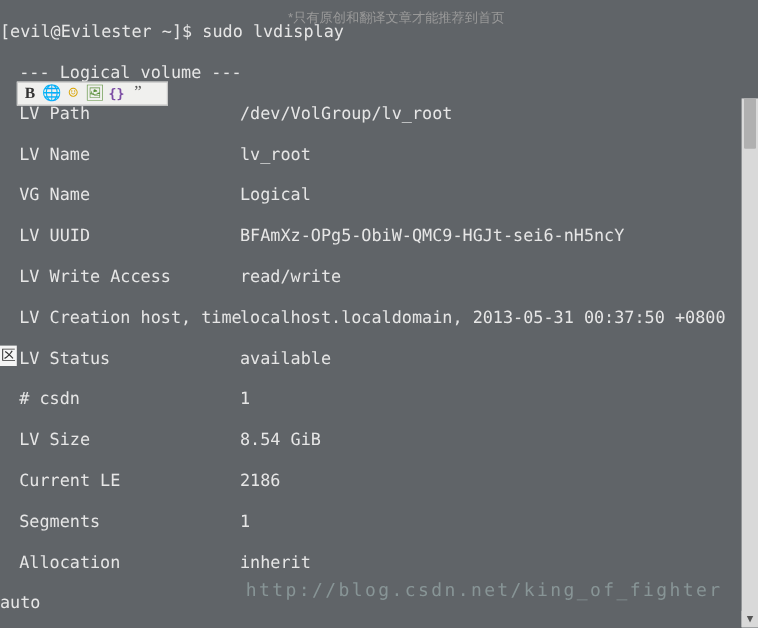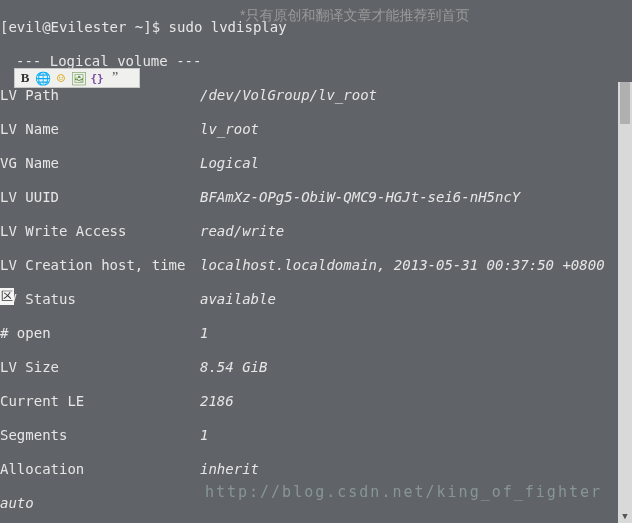--- a/index.html
+++ b/index.html
@@ -15,28 +15,28 @@
     }
     .terminal {
       padding: 2px 0 0 0;
       line-height: 17px;
       white-space: pre;
     }
     .prompt-line { color: #e6e6e6; }
     .user-host { color: #e6e6e6; }
     .cmd { color: #e6e6e6; }
     .row { display: flex; }
-    .label { width: 200px; }
-    .value { flex: 1; font-style: italic; }
+    .label { width: 200px; padding-left: 16px; }
+    .value { flex: 1; }
     .header { padding-left: 16px; }
     .overlay-text {
       position: absolute;
       color: #999;
       font-family: "Microsoft YaHei", sans-serif;
-      font-size: 14px;
+      font-size: 11px;
     }
     .overlay-top { top: 7px; left: 240px; }
     .overlay-toolbar {
       position: absolute;
       top: 68px;
       left: 14px;
       background: #f0f0ee;
       border: 1px solid #c8c8c8;
       height: 20px;
       width: 126px;
@@ -109,21 +109,21 @@
 <div class="terminal">
 <div class="prompt-line"><span class="user-host">[evil@Evilester ~]$</span> <span class="cmd">sudo lvdisplay</span></div>
 <div class="header">--- Logical volume ---</div>
 <div class="row"><span class="label">LV Path</span><span class="value">/dev/VolGroup/lv_root</span></div>
 <div class="row"><span class="label">LV Name</span><span class="value">lv_root</span></div>
 <div class="row"><span class="label">VG Name</span><span class="value">Logical</span></div>
 <div class="row"><span class="label">LV UUID</span><span class="value">BFAmXz-OPg5-ObiW-QMC9-HGJt-sei6-nH5ncY</span></div>
 <div class="row"><span class="label">LV Write Access</span><span class="value">read/write</span></div>
 <div class="row"><span class="label">LV Creation host, time</span><span class="value">localhost.localdomain, 2013-05-31 00:37:50 +0800</span></div>
 <div class="row"><span class="label">LV Status</span><span class="value">available</span></div>
-<div class="row"><span class="label"># open</span><span class="value">1</span></div>
+<div class="row"><span class="label"># csdn</span><span class="value">1</span></div>
 <div class="row"><span class="label">LV Size</span><span class="value">8.54 GiB</span></div>
 <div class="row"><span class="label">Current LE</span><span class="value">2186</span></div>
 <div class="row"><span class="label">Segments</span><span class="value">1</span></div>
 <div class="row"><span class="label">Allocation</span><span class="value">inherit</span></div>
 <div class="row"><span class="value">auto</span></div>
 
 
 
 
 

